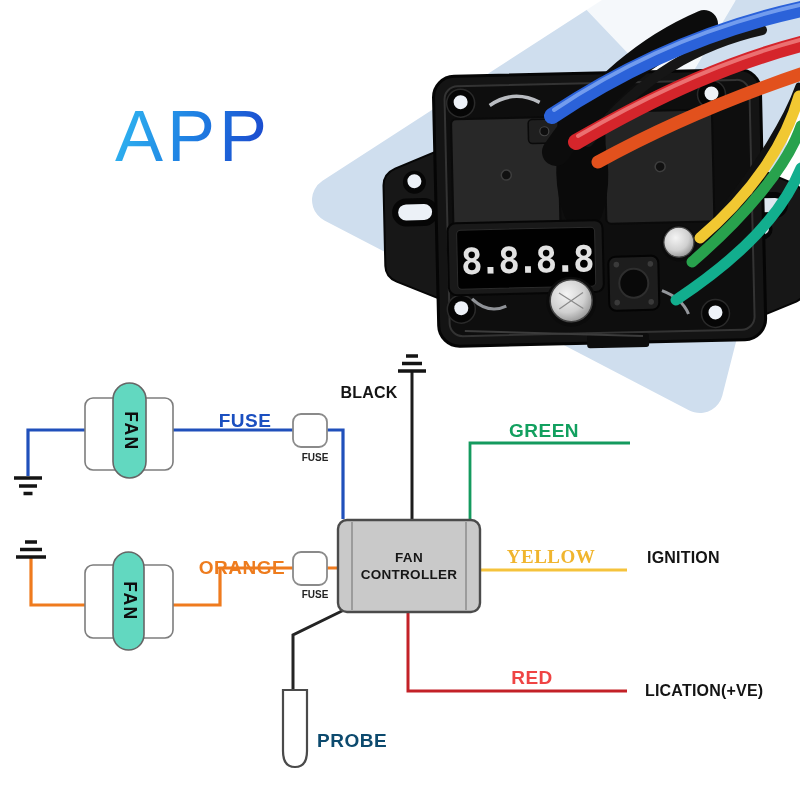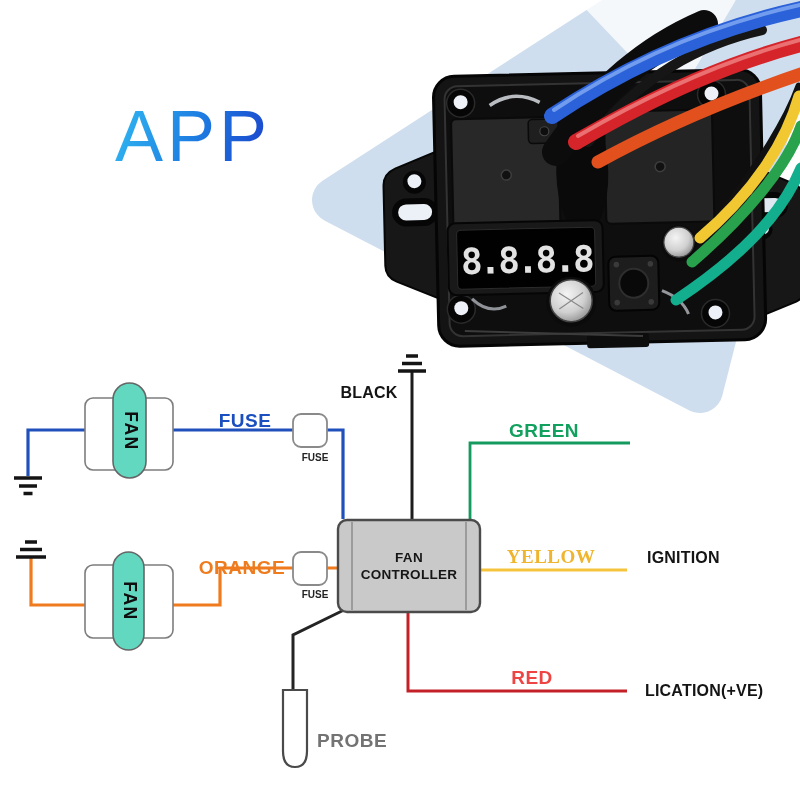--- a/index.html
+++ b/index.html
@@ -208,15 +208,15 @@
   <div class="lbl t-term" style="left:647px;top:549px;">IGNITION</div>
 
   <div class="lbl cx t-wire c-red" style="left:532px;top:667px;">RED</div>
   <div class="lbl t-term" style="left:645px;top:682px;">LICATION(+VE)</div>
 
   <div class="ctrl-lbl">
     <div>FAN</div>
     <div>CONTROLLER</div>
   </div>
 
-  <div class="lbl t-wire" style="left:317px;top:730px;color:#737373;">PROBE</div>
+  <div class="lbl t-wire" style="left:317px;top:730px;color:#0c4a6e;">PROBE</div>
 
 </div>
 
 </body></html>

